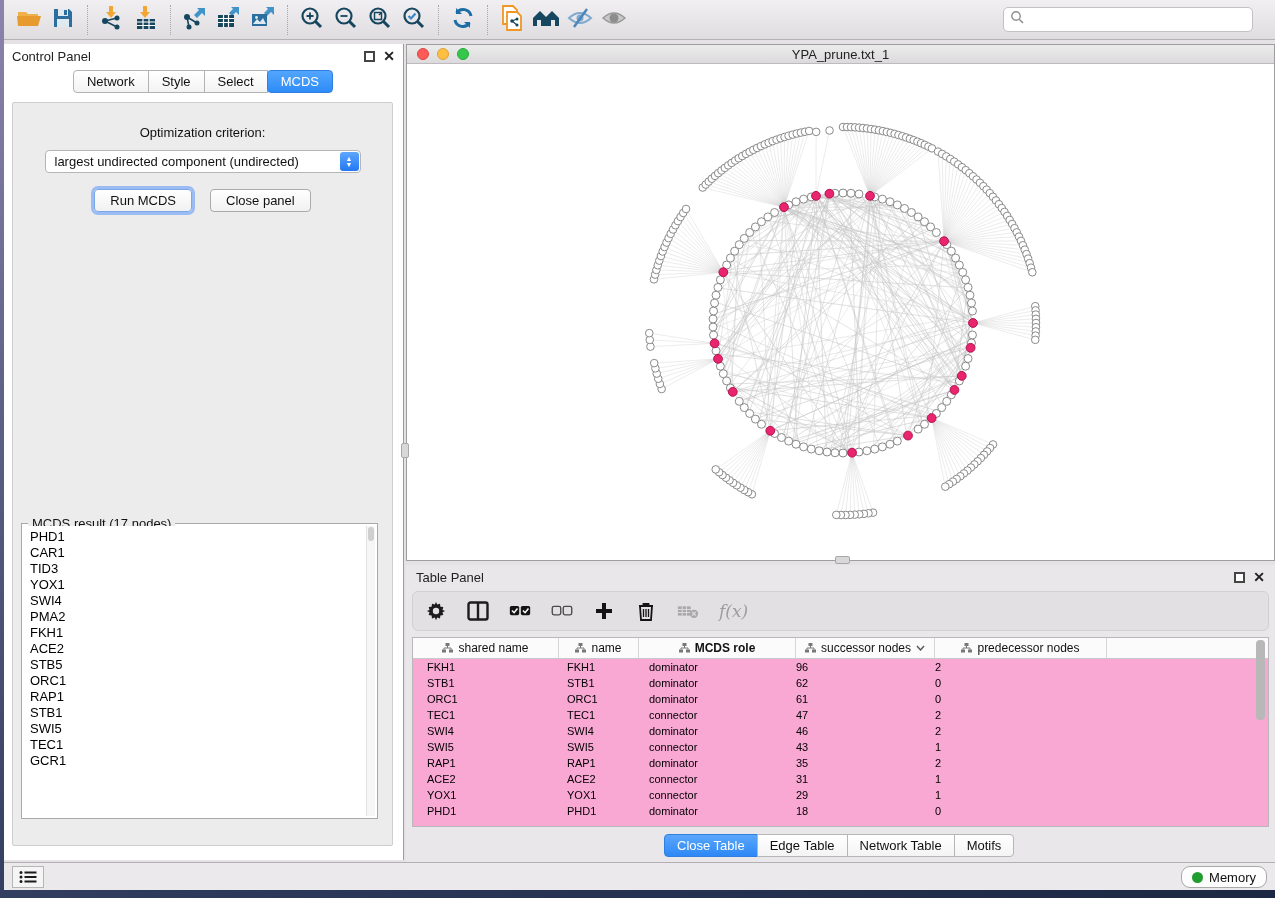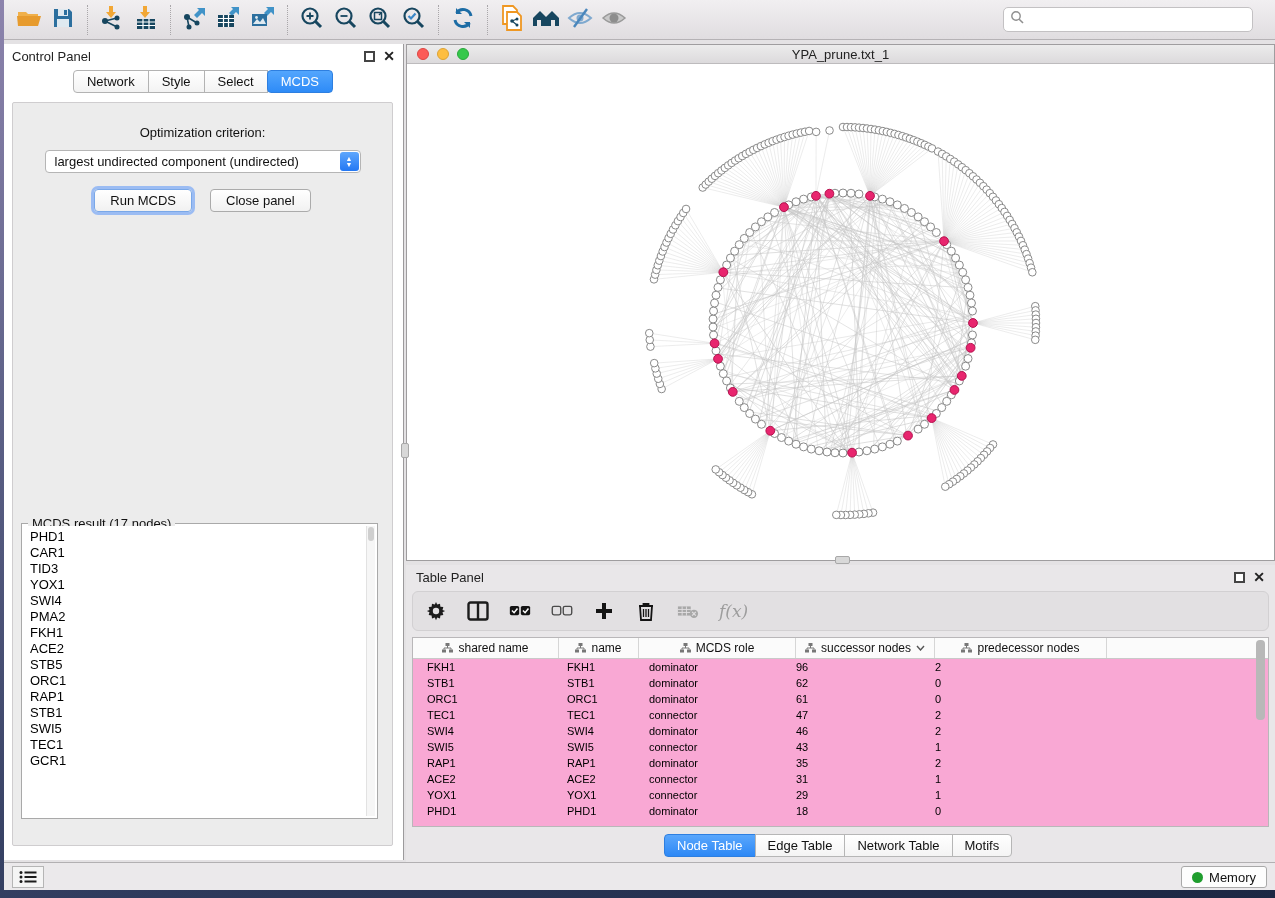--- a/index.html
+++ b/index.html
@@ -70,21 +70,21 @@
   .tp-tabs { position:absolute; left:259px; top:269px; display:flex; }
   .tp-tab { font-size:13px; padding:3px 12px; background:linear-gradient(#ffffff,#f4f4f4); border:1px solid #b6b6b6; margin-left:-1px; color:#111; }
   .tp-tab:first-child { border-radius:4px 0 0 4px; }
   .tp-tab:last-child { border-radius:0 4px 4px 0; }
   .tp-tab.active { background:linear-gradient(#5aa7fc,#2d88f6); color:#fff; border-color:#2e7fe0; }
   .tp-titlebar { height:24px; display:flex; align-items:center; padding:0 10px; font-size:13px; color:#222; }
 
   
   .status-bar { position:absolute; left:0; right:0; bottom:0; height:28px; background:#ebe9eb; border-top:1px solid #b2b0b2; }
   .status-left-btn { position:absolute; left:8px; top:3px; width:32px; height:22px; background:#f5f5f5; border:1px solid #b5b5b5; display:flex; align-items:center; justify-content:center; }
-  .memory-btn { position:absolute; right:8px; top:3px; height:22px; background:#fdfdfd; border:1px solid #a9a9a9; border-radius:3px; display:flex; align-items:center; gap:6px; padding:0 10px; font-size:13px; color:#111; }
+  .memory-btn { position:absolute; right:8px; top:3px; height:22px; background:#fdfdfd; border:1px solid #a9a9a9; border-radius:9px; display:flex; align-items:center; gap:6px; padding:0 10px; font-size:13px; color:#111; }
   .memory-dot { width:11px; height:11px; border-radius:50%; background:#1f9d2e; }
 </style>
 </head>
 <body>
 
 <div class="app">
 
   <div class="toolbar">
     <div class="tb-btn">
         <span>
@@ -1055,21 +1055,21 @@
           </div>
           <div class="th-cell" style="width: 80px;">
             <svg width="11" height="10" viewBox="0 0 11 10" style="flex:none">
               <rect x="3.5" y="0" width="4" height="3" fill="#777"></rect>
               <rect x="0" y="6.5" width="4" height="3" fill="#777"></rect>
               <rect x="7" y="6.5" width="4" height="3" fill="#777"></rect>
               <path d="M5.5 3 v2 M2 6.5 v-1.5 h7 v1.5" stroke="#777" fill="none"></path>
             </svg>
             <span>name</span>
           </div>
-          <div class="th-cell" style="width: 157px;">
+          <div class="th-cell" style="width: 157px; font-weight: bold;">
             <svg width="11" height="10" viewBox="0 0 11 10" style="flex:none">
               <rect x="3.5" y="0" width="4" height="3" fill="#777"></rect>
               <rect x="0" y="6.5" width="4" height="3" fill="#777"></rect>
               <rect x="7" y="6.5" width="4" height="3" fill="#777"></rect>
               <path d="M5.5 3 v2 M2 6.5 v-1.5 h7 v1.5" stroke="#777" fill="none"></path>
             </svg>
             <span>MCDS role</span>
           </div>
           <div class="th-cell" style="width: 139px;">
             <svg width="11" height="10" viewBox="0 0 11 10" style="flex:none">
@@ -1164,21 +1164,21 @@
             <div class="td" style="width: 157px; padding-left: 10px;">dominator</div>
             <div class="td num" style="width: 139px; padding-right: 10px;">18</div>
             <div class="td num" style="width: 172px; padding-right: 6px;">0</div>
           </div>
         </div>
       <div class="tbl-vscroll">
           <div class="tbl-thumb"></div>
         </div>
     </div>
     <div class="tp-tabs" id="tp-tabs">
-        <div class="tp-tab active">Node Table</div>
+        <div class="tp-tab active">Close Table</div>
         <div class="tp-tab">Edge Table</div>
         <div class="tp-tab">Network Table</div>
         <div class="tp-tab">Motifs</div>
       </div>
   </div>
 
   <div class="status-bar">
     <div class="status-left-btn">
       <svg width="18" height="14" viewBox="0 0 18 14">
           <circle cx="2" cy="2.5" r="1.5" fill="#1c1c1c"></circle>

